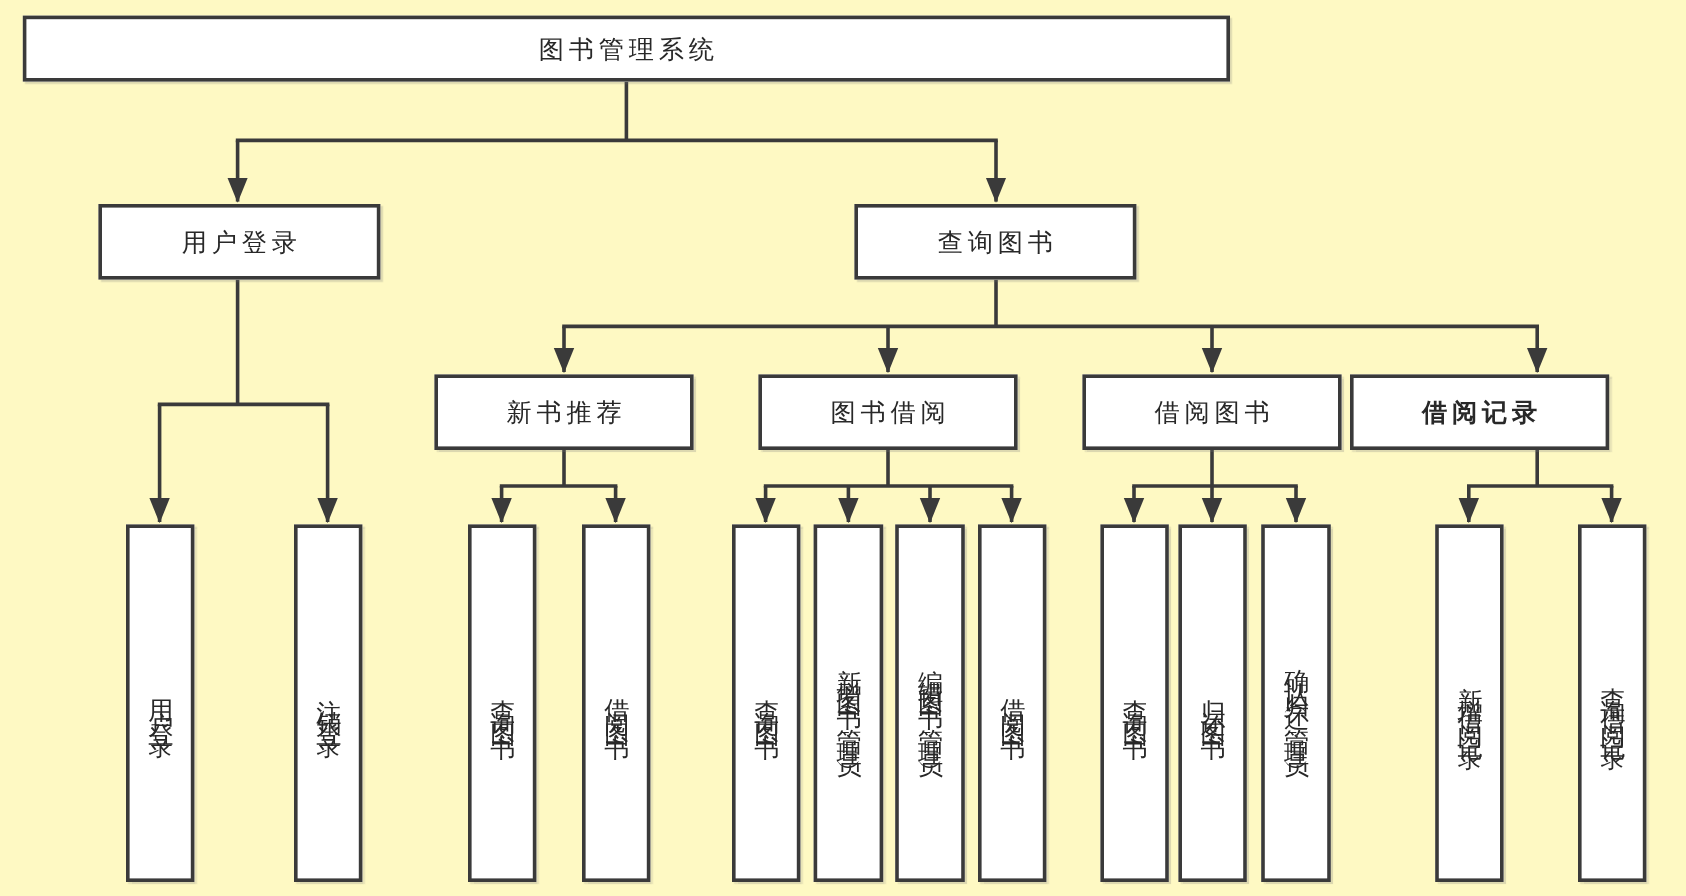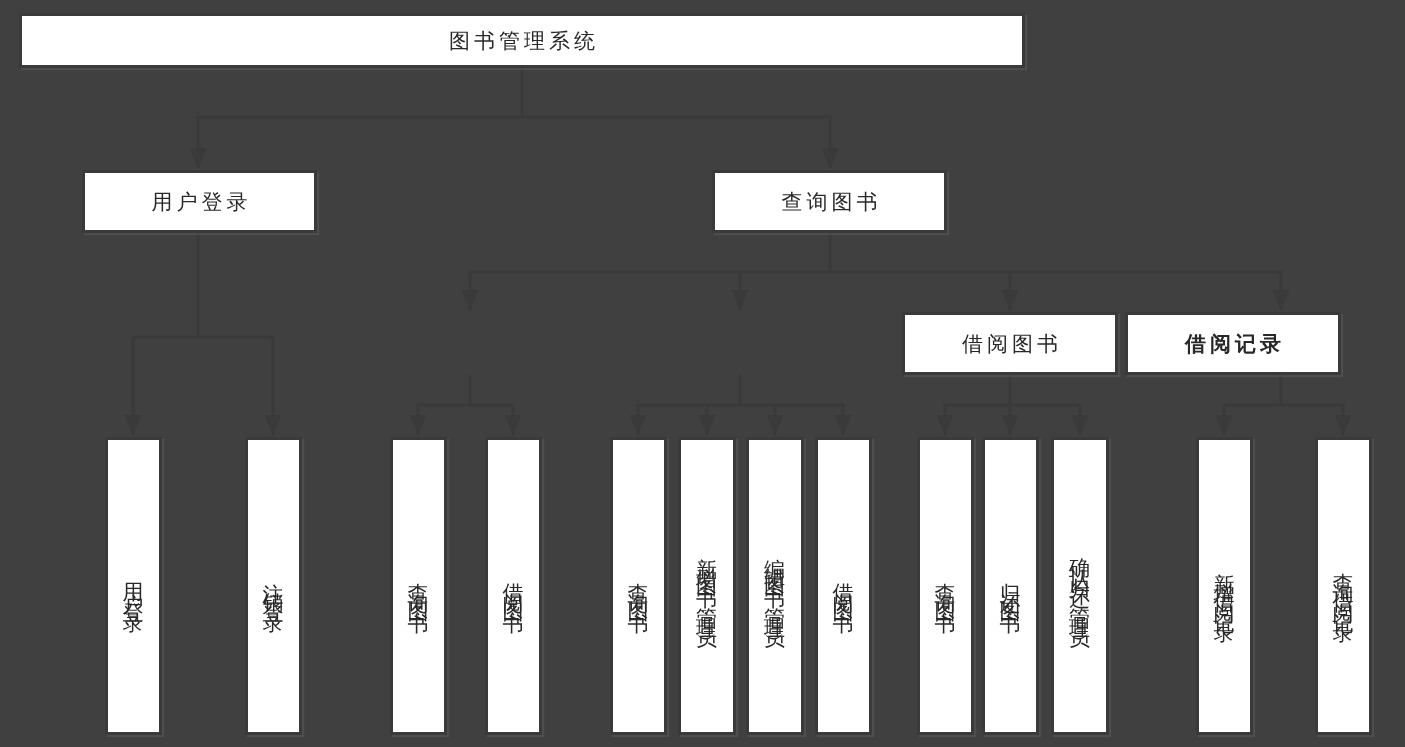--- a/index.html
+++ b/index.html
@@ -1,20 +1,20 @@
 <!DOCTYPE html>
 <html><head>
 <meta charset="utf-8">
 <style>
   html, body { margin: 0; padding: 0; background: #ffffff; }
   .canvas {
     position: relative;
     width: 1405px;
     height: 747px;
-    background: #404040;
+    background: #fef9c3;
     font-family: "Liberation Sans", sans-serif;
     overflow: hidden;
   }
   svg.connectors {
     position: absolute;
     left: 0; top: 0;
     width: 1405px; height: 747px;
     z-index: 1;
   }
   .node {
@@ -119,20 +119,22 @@
         <line marker-end="url(#arrow)" x1="1343" y1="405" x2="1343" y2="435"></line>
       </g>
     </g>
   </svg>
 
   <div class="node" style="left:19px; top:13px; width:1006px; height:55px;">图书管理系统</div>
 
   <div class="node" style="left:82px; top:170px; width:235px; height:63px;">用户登录</div>
   <div class="node" style="left:712px; top:170px; width:235px; height:63px;">查询图书</div>
 
+  <div class="node" style="left:362px; top:312px; width:216px; height:63px;">新书推荐</div>
+  <div class="node" style="left:632px; top:312px; width:216px; height:63px;">图书借阅</div>
   <div class="node" style="left:902px; top:312px; width:216px; height:63px;">借阅图书</div>
   <div class="node" style="left:1125px; top:312px; width:216px; height:63px;font-weight:bold;">借阅记录</div>
 
   <div class="node leaf" style="left:105px; top:437px; width:57px; height:298px;">用户登录</div>
   <div class="node leaf" style="left:245px; top:437px; width:57px; height:298px;">注销登录</div>
 
   <div class="node leaf" style="left:390px; top:437px; width:57px; height:298px;">查询图书</div>
   <div class="node leaf" style="left:485px; top:437px; width:57px; height:298px;">借阅图书</div>
 
   <div class="node leaf" style="left:610px; top:437px; width:57px; height:298px;">查询图书</div>

